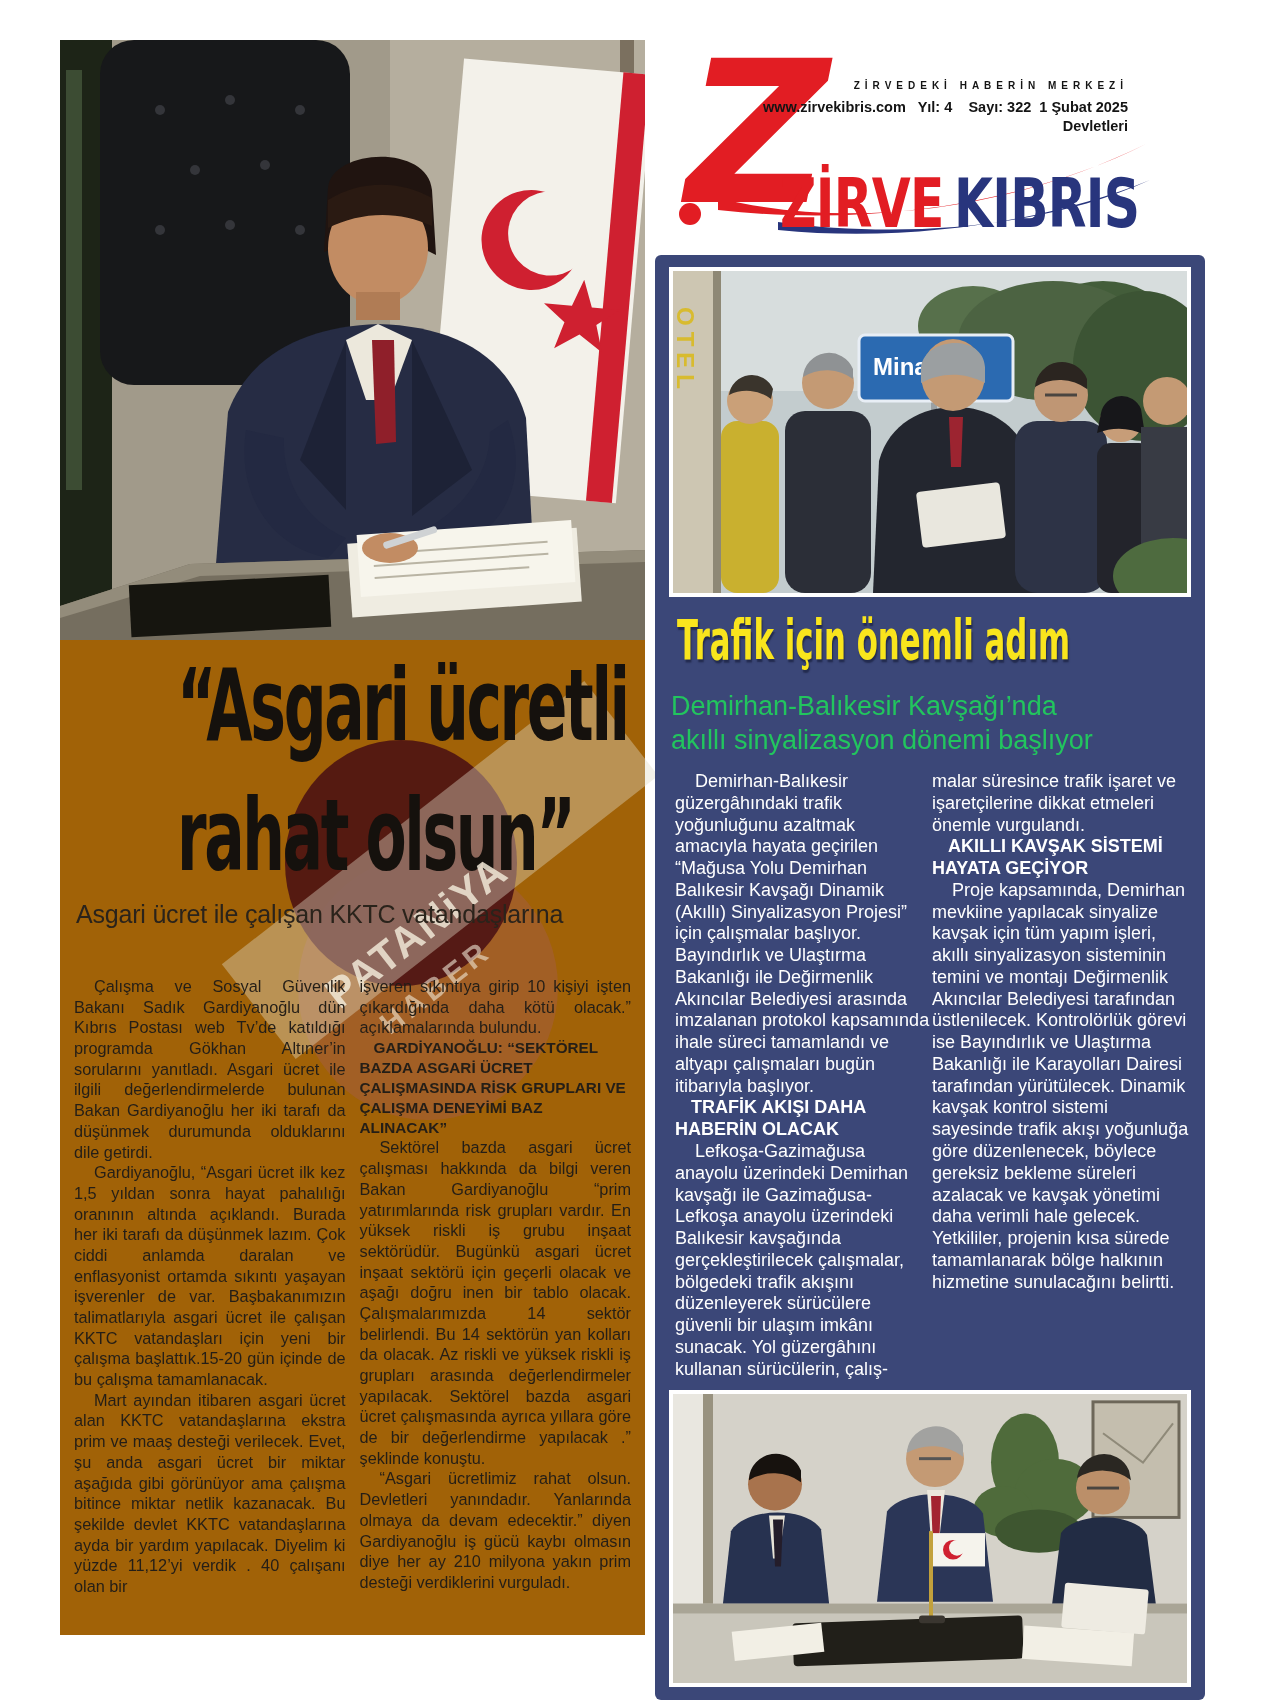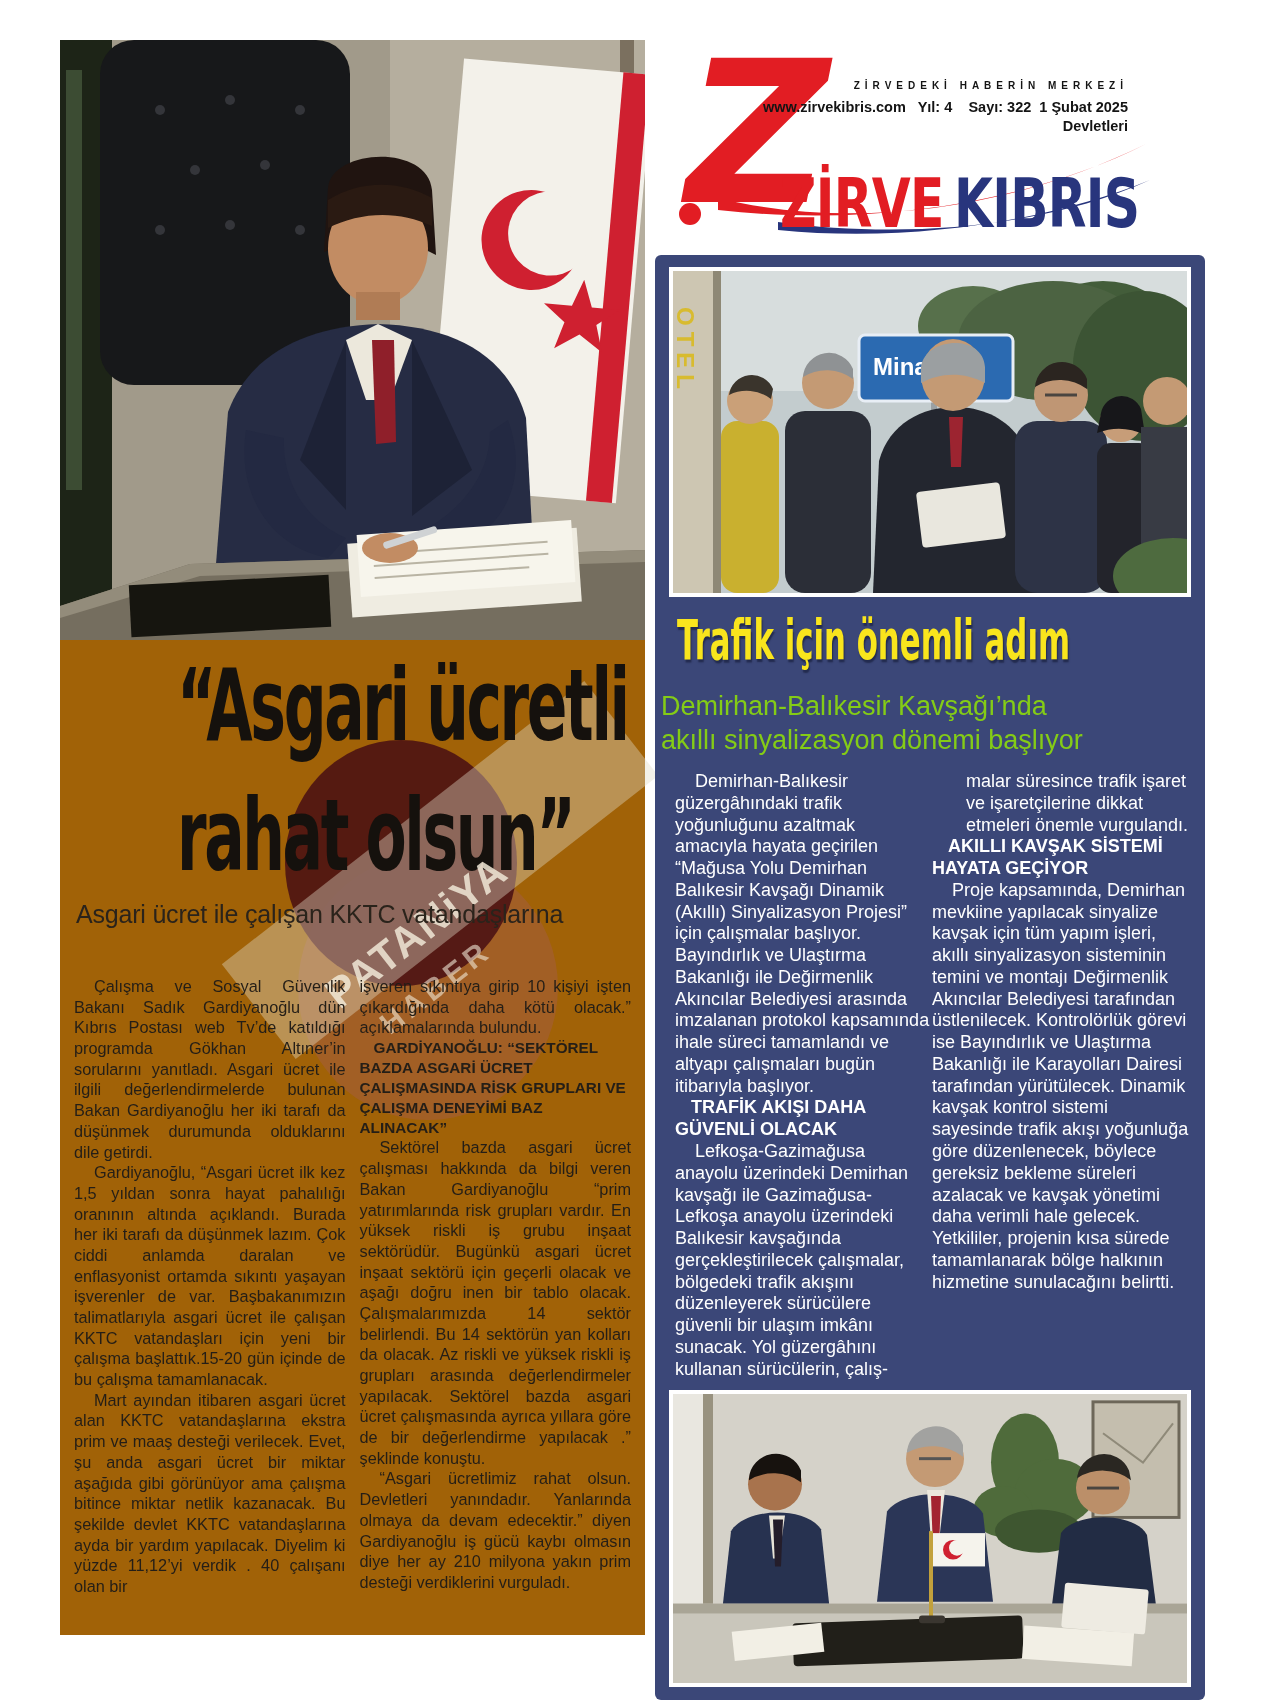--- a/index.html
+++ b/index.html
@@ -57,28 +57,28 @@
 
   
   .blue-panel { position:absolute; left:655px; top:255px; width:550px; height:1445px;
                 background:#3b4778; border-radius:6px; }
   .photo-top { position:absolute; left:14px; top:12px; width:522px; height:330px;
                border:4px solid #ffffff; box-sizing:border-box; display:block; background:#b9c3c6; }
   .yellow-hl { position:absolute; left:22px; top:352px; margin:0; white-space:nowrap;
                font-family:"DejaVu Sans", sans-serif; font-weight:800; font-size:56px;
                color:#f9e51d; transform:scaleX(0.55); transform-origin:left top;
                text-shadow:2px 3px 2px rgba(15,20,45,0.55); letter-spacing:0; }
-  .wsub { position:absolute; left:6px; margin:0; color:#84cc16; font-size:27px;
+  .wsub { position:absolute; left:16px; margin:0; color:#22c55e; font-size:27px;
           font-weight:500; }
   .w1 { top:436px; }
   .w2 { top:470px; }
   .rcols { position:absolute; left:20px; top:516px; width:514px; display:flex; gap:0; }
   .rcol { width:50%; }
   .rcol p { margin:0; font-size:18px; line-height:1.21; color:#ffffff; text-indent:20px; }
-  .rcol p.noind { text-indent:0;margin-left:34px; }
+  .rcol p.noind { text-indent:0; }
   .rcol p.wsubhead { font-weight:bold; text-indent:16px; }
   .photo-bottom { position:absolute; left:14px; top:1135px; width:522px; height:297px;
                   border:4px solid #ffffff; box-sizing:border-box; display:block; background:#d5d2c9; }
 </style>
 </head>
 <body>
 
 <div class="page">
 
   <svg class="photo-left" viewBox="0 0 585 600" preserveAspectRatio="none" aria-hidden="true">
@@ -207,21 +207,21 @@
       <ellipse cx="500" cy="305" rx="60" ry="38" fill="#4e6b3f"></ellipse>
     </svg>
 
     <h2 class="yellow-hl">Trafik için önemli adım</h2>
     <p class="wsub w1">Demirhan-Balıkesir Kavşağı’nda</p>
     <p class="wsub w2">akıllı sinyalizasyon dönemi başlıyor</p>
 
     <div class="rcols">
       <div class="rcol">
         <p>Demirhan-Balıkesir güzergâhındaki trafik yoğunluğunu azaltmak amacıyla hayata geçirilen “Mağusa Yolu Demirhan Balıkesir Kavşağı Dinamik (Akıllı) Sinyalizasyon Projesi” için çalışmalar başlıyor. Bayındırlık ve Ulaştırma Bakanlığı ile Değirmenlik Akıncılar Belediyesi arasında imzalanan protokol kapsamında ihale süreci tamamlandı ve altyapı çalışmaları bugün itibarıyla başlıyor.</p>
-        <p class="wsubhead">TRAFİK AKIŞI DAHA GÜVENLİ OLACAK</p>
+        <p class="wsubhead">TRAFİK AKIŞI DAHA HABERİN OLACAK</p>
         <p>Lefkoşa-Gazimağusa anayolu üzerindeki Demirhan kavşağı ile Gazimağusa-Lefkoşa anayolu üzerindeki Balıkesir kavşağında gerçekleştirilecek çalışmalar, bölgedeki trafik akışını düzenleyerek sürücülere güvenli bir ulaşım imkânı sunacak. Yol güzergâhını kullanan sürücülerin, çalış-</p>
       </div>
       <div class="rcol">
         <p class="noind">malar süresince trafik işaret ve işaretçilerine dikkat etmeleri önemle vurgulandı.</p>
         <p class="wsubhead">AKILLI KAVŞAK SİSTEMİ HAYATA GEÇİYOR</p>
         <p>Proje kapsamında, Demirhan mevkiine yapılacak sinyalize kavşak için tüm yapım işleri, akıllı sinyalizasyon sisteminin temini ve montajı Değirmenlik Akıncılar Belediyesi tarafından üstlenilecek. Kontrolörlük görevi ise Bayındırlık ve Ulaştırma Bakanlığı ile Karayolları Dairesi tarafından yürütülecek. Dinamik kavşak kontrol sistemi sayesinde trafik akışı yoğunluğa göre düzenlenecek, böylece gereksiz bekleme süreleri azalacak ve kavşak yönetimi daha verimli hale gelecek. Yetkililer, projenin kısa sürede tamamlanarak bölge halkının hizmetine sunulacağını belirtti.</p>
       </div>
     </div>
 
     <svg class="photo-bottom" viewBox="0 0 514 295" preserveAspectRatio="none" aria-hidden="true">

